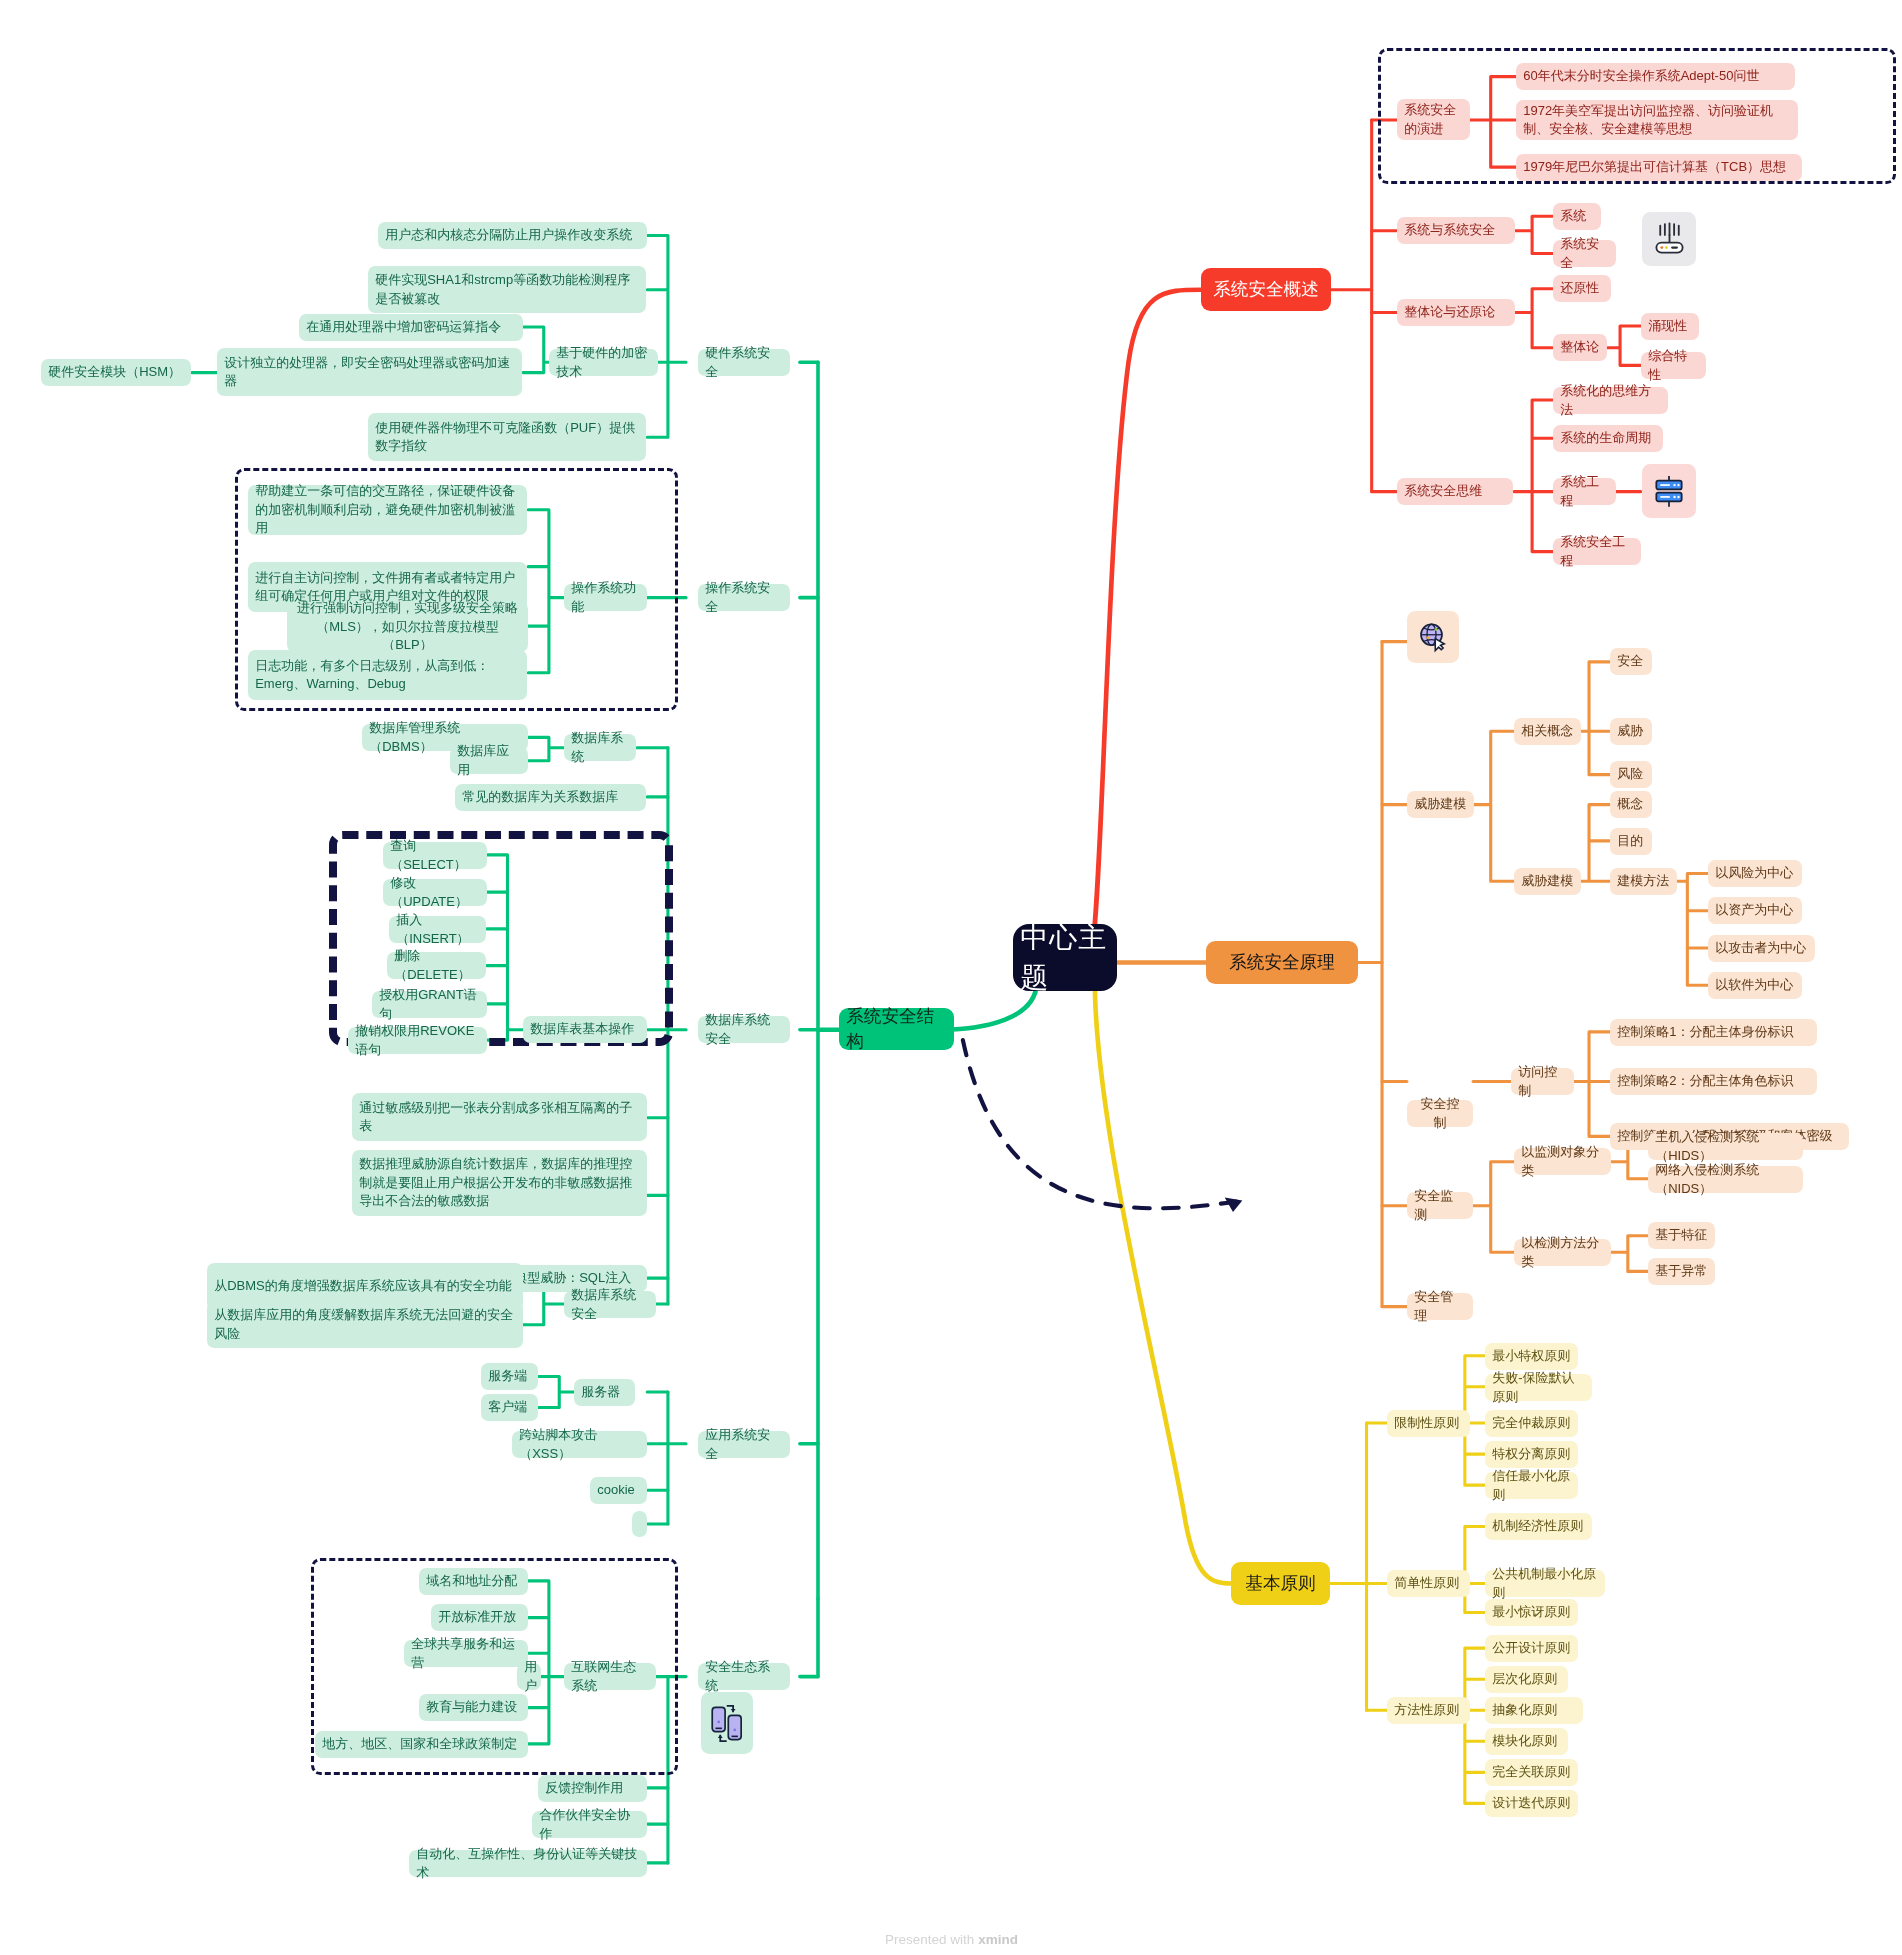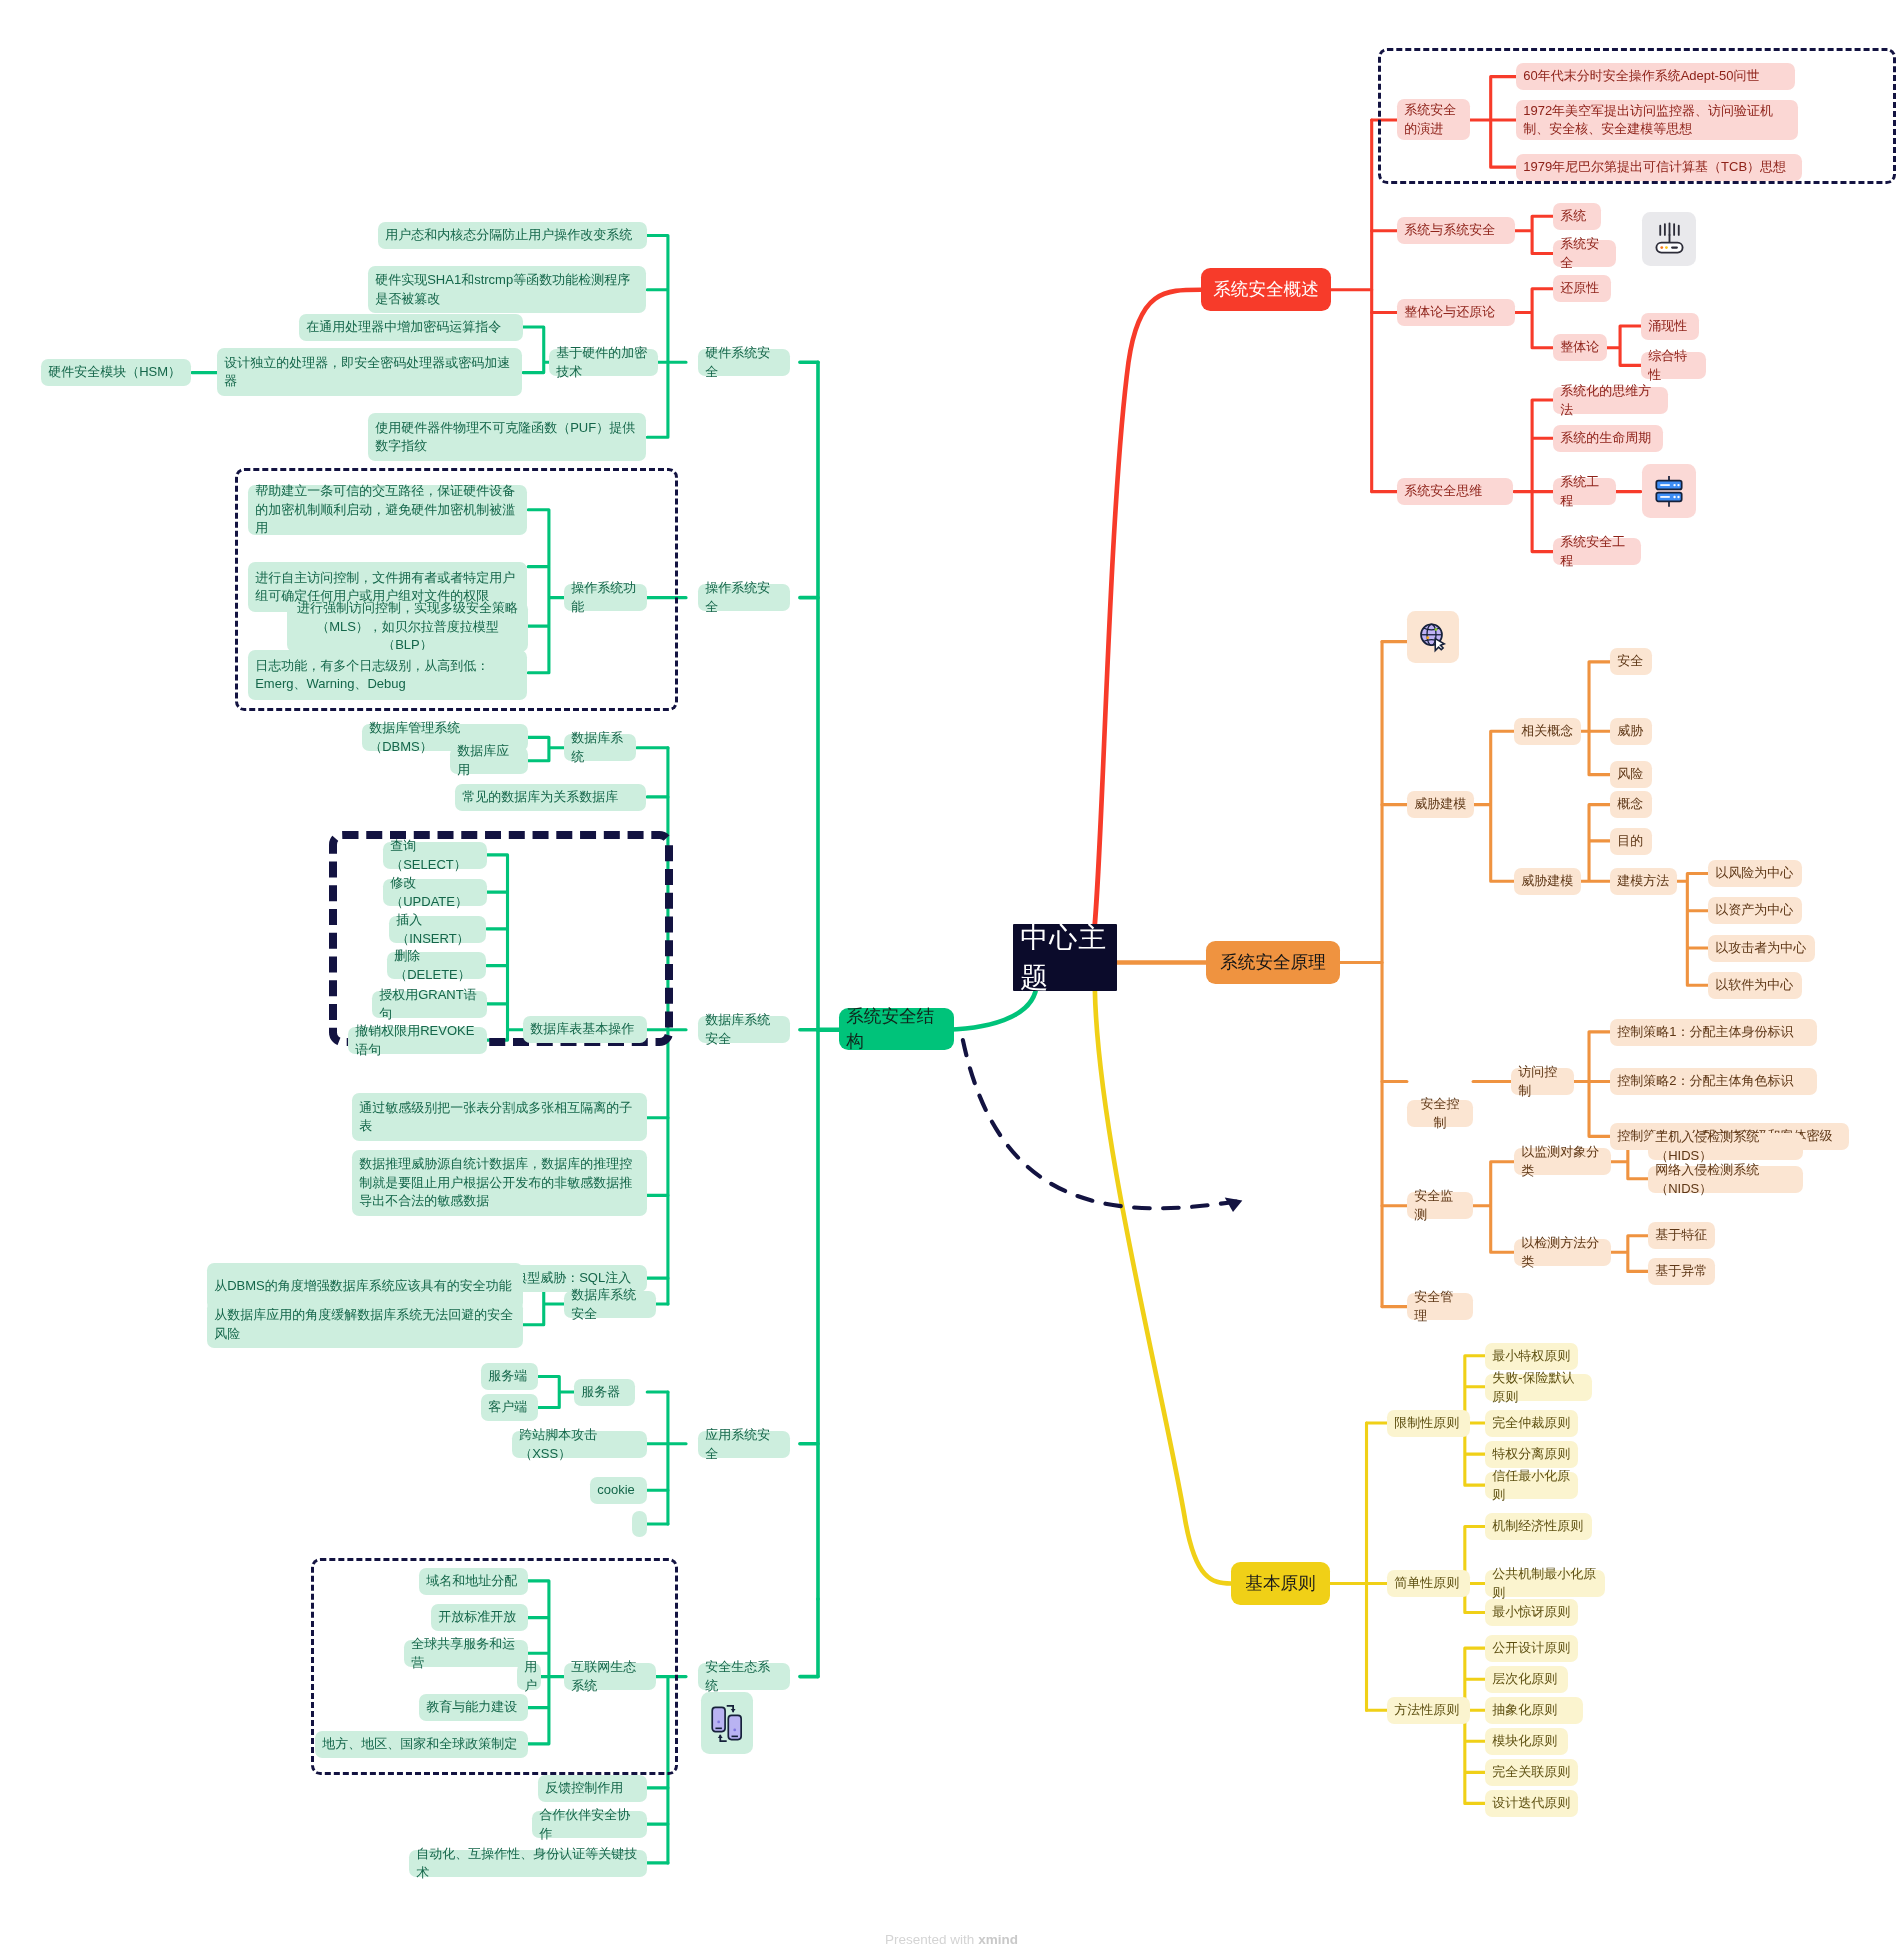--- a/index.html
+++ b/index.html
@@ -20,21 +20,21 @@
     display: flex;
     align-items: center;
     line-height: 1.42;
     white-space: pre-wrap;
     padding: 4.7px 7.2px;
   }
   .node.center {
     background: #0b0b2b;
     color: #ffffff;
     font-size: 28px;
-    border-radius: 1px;
+    border-radius: 16px;
     justify-content: center;
     letter-spacing: 1px;
   }
   
   .n-green-main { background:#00c37a; color:#10261c; font-size:17.6px; border-radius:9.3px; }
   .n-green      { background:#cdeede; color:#14664a; font-size:13px; }
   
   .n-red-main { background:#f73b2a; color:#ffffff; font-size:17.6px; border-radius:9.3px; }
   .n-red      { background:#fbd7d4; color:#8e2219; font-size:13px; }
   
@@ -285,21 +285,21 @@
 <div class="node n-red" style="left:1553px; top:425px; width:110px; height:27px;">
   <span>系统的生命周期</span>
 </div>
 <div class="node n-red" style="left:1553px; top:478px; width:63px; height:27px;">
   <span>系统工程</span>
 </div>
 <div class="node n-red" style="left:1553px; top:538px; width:88px; height:27px;">
   <span>系统安全工程</span>
 </div>
 
-<div class="node n-or-main" style="left:1206px; top:941px; width:134px; height:43px; justify-content:center;">
+<div class="node n-or-main" style="left:1206px; top:941px; width:152px; height:43px; justify-content:center;">
   <span>系统安全原理</span>
 </div>
 
 <div class="node n-or" style="left:1407px; top:791px; width:67px; height:27px;">
   <span>威胁建模</span>
 </div>
 <div class="node n-or" style="left:1514px; top:718px; width:67px; height:27px;">
   <span>相关概念</span>
 </div>
 <div class="node n-or" style="left:1610px; top:648px; width:42px; height:27px;">

